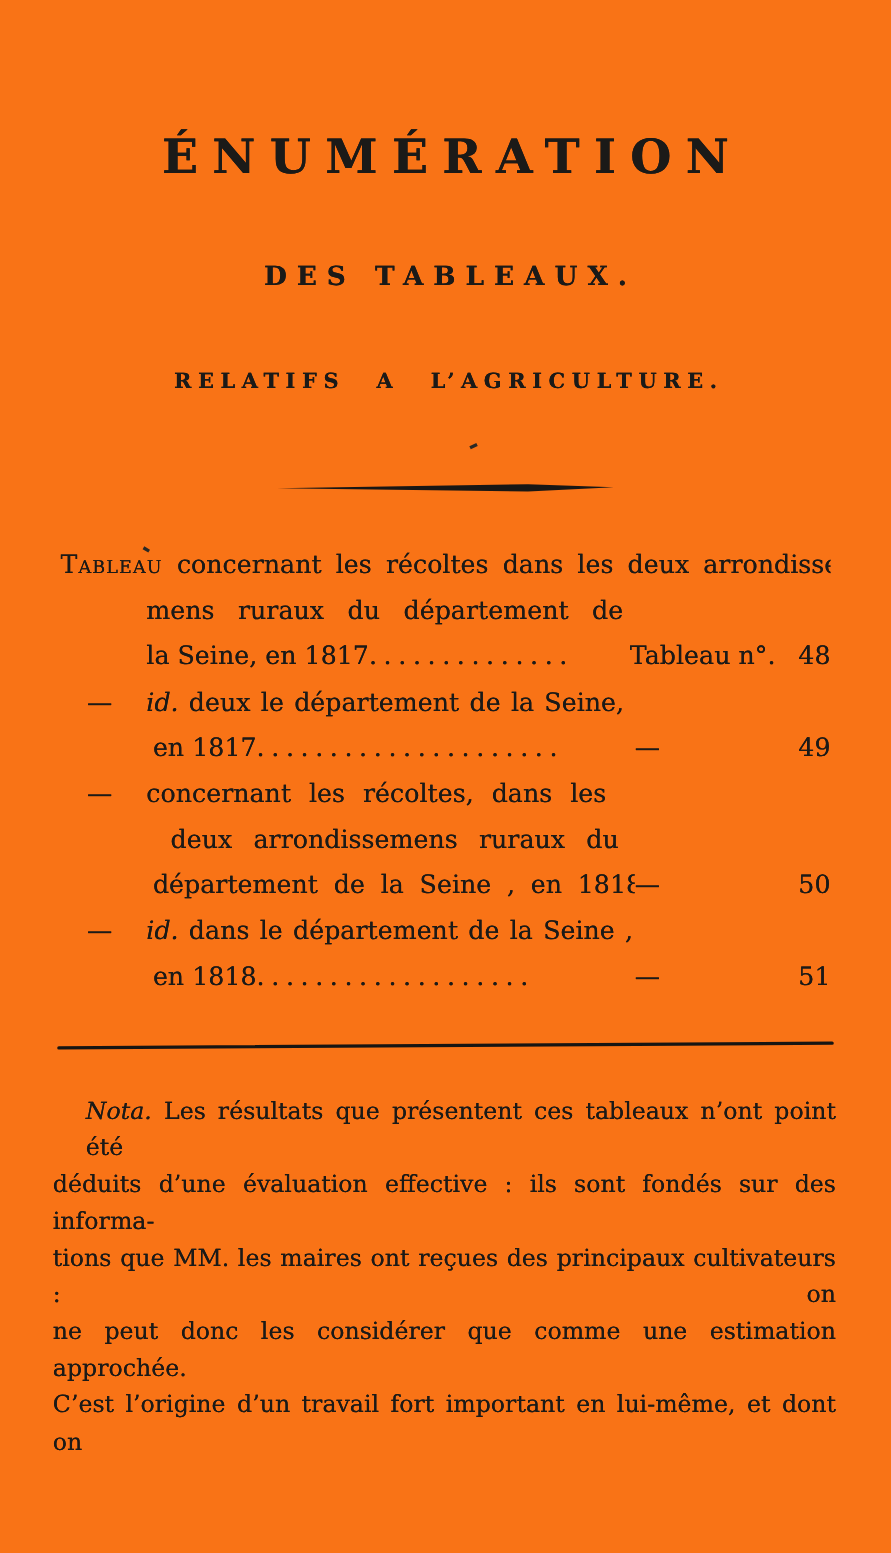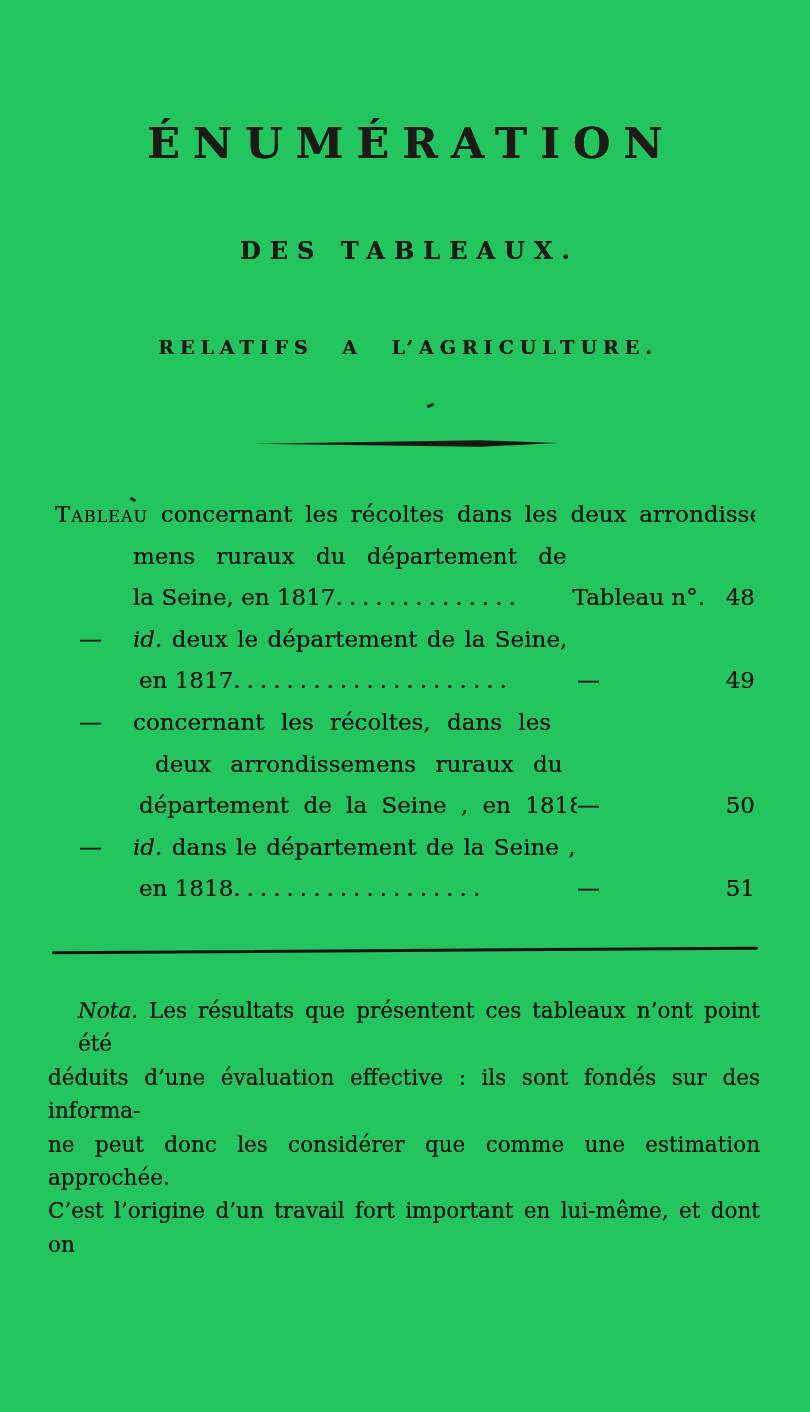--- a/index.html
+++ b/index.html
@@ -1,20 +1,20 @@
 <!DOCTYPE html>
 <html><head>
 <meta charset="utf-8">
 <style>
   html,body { margin:0; padding:0; background:#e8e6e2; }
   .page {
     position:relative;
     width:810px; height:1412px;
     margin:0 auto;
-    background:#22c55e;
+    background:#f97316;
     color:#1b1a18;
     font-family:"DejaVu Serif","Liberation Serif",serif;
     overflow:hidden;
     text-shadow:0 0 0.5px currentColor;
   }
 
   
   .h-center { position:absolute; left:0; right:0; text-align:center; white-space:nowrap; }
   .title-main   { top:118px; font-size:43px; font-weight:700; letter-spacing:13px; padding-left:13px; }
   .title-sub1   { top:236px; font-size:24px; font-weight:700; letter-spacing:9px;  padding-left:9px;  }
@@ -126,20 +126,21 @@
       <span class="t-page">51</span>
     </div>
 
   </div>
 
   <div class="sep"></div>
 
   <div class="notes nota">
     <div class="bl indent1"><span class="it">Nota.</span><span> Les résultats que présentent ces tableaux n’ont point été</span></div>
     <div class="bl">déduits d’une évaluation effective : ils sont fondés sur des informa-</div>
+    <div class="bl">tions que MM. les maires ont reçues des principaux cultivateurs : on</div>
     <div class="bl">ne peut donc les considérer que comme une estimation approchée.</div>
     <div class="bl">C’est l’origine d’un travail fort important en lui-même, et dont on</div>
   </div>
 
 
   <div class="speck speck-1"></div>
   <div class="speck speck-2"></div>
 
 </div>
 

